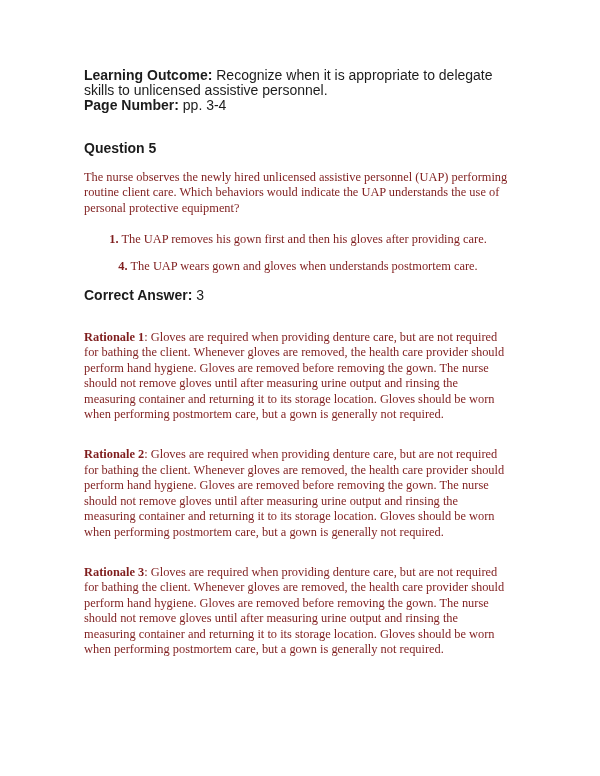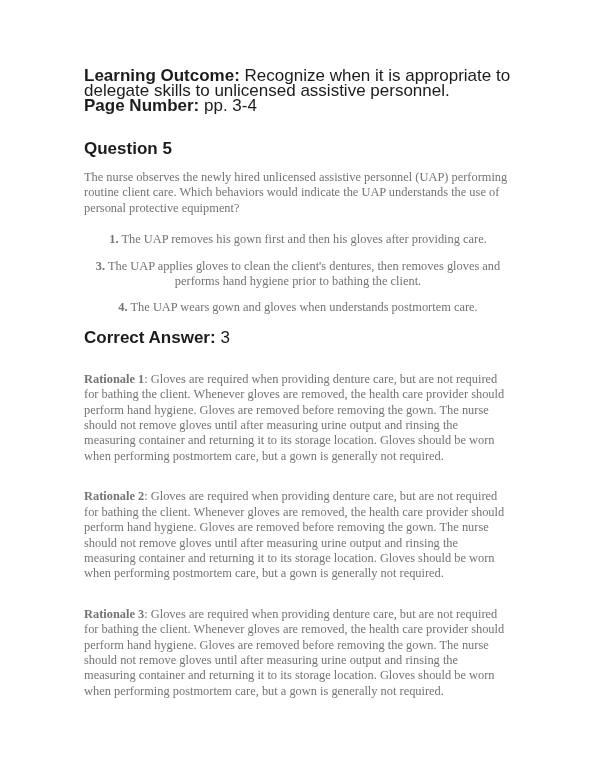--- a/index.html
+++ b/index.html
@@ -11,29 +11,29 @@
     position: relative;
     width: 600px;
     height: 776px;
     box-sizing: border-box;
     background: #ffffff;
     padding: 68px 88px 0 84px;
     overflow: hidden;
   }
   .sans {
     font-family: "Liberation Sans", "DejaVu Sans", sans-serif;
-    font-size: 17px;
+    font-size: 14px;
     line-height: 15px;
     color: #1c1c1c;
   }
   .serif {
     font-family: "Liberation Serif", "DejaVu Serif", serif;
     font-size: 12.4px;
     line-height: 15.4px;
-    color: #737373;
+    color: #7f1d1d;
   }
   p { margin: 0; }
   .b { font-weight: bold; }
   .meta-block p { margin: 0; }
   .question-title { margin-top: 28px; font-weight: bold; }
   .stem { margin-top: 14px; }
   .option { margin-top: 11px; text-align: center; }
   .option-first { margin-top: 16px; }
   .correct-answer { margin-top: 14px; }
   .rationale { margin-top: 25px; }
@@ -59,24 +59,20 @@
 
 
   <p class="serif stem">The nurse observes the newly hired unlicensed assistive personnel (UAP) performing routine client care. Which behaviors would indicate the UAP understands the use of personal protective equipment?</p>
 
   <p class="serif option option-first">
     <span class="b">1.</span>
     <span>The UAP removes his gown first and then his gloves after providing care.</span>
   </p>
 
 
-  <p class="serif option">
-    <span class="b">3.</span>
-    <span>The UAP applies gloves to clean the client's dentures, then removes gloves and performs hand hygiene prior to bathing the client.</span>
-  </p>
 
   <p class="serif option">
     <span class="b">4.</span>
     <span>The UAP wears gown and gloves when understands postmortem care.</span>
   </p>
 
   <p class="sans correct-answer">
     <span class="b">Correct Answer:</span>
     <span>3</span>
   </p>

